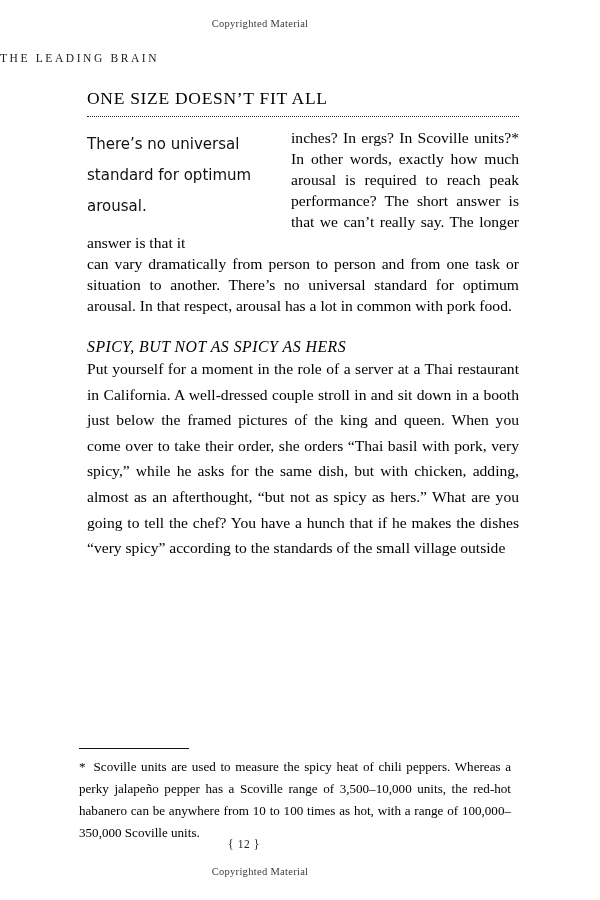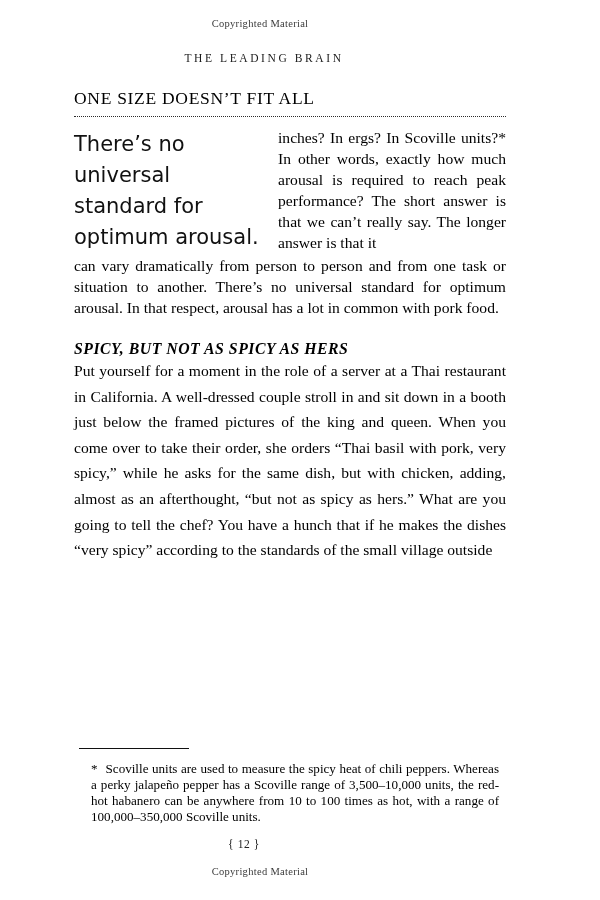--- a/index.html
+++ b/index.html
@@ -32,30 +32,30 @@
     color: #3a3a3a;
   }
   .watermark-top { top: 18px; }
   .watermark-bottom { top: 866px; }
 
   .running-head {
     position: absolute;
     left: 0;
     top: 52px;
     width: 528px;
-    text-align: center;
+    text-align: left;
     font-size: 11.5px;
     letter-spacing: 2.6px;
     color: #1a1a1a;
     font-family: "Liberation Serif", serif;
   }
 
   .content {
     position: absolute;
-    left: 74px;
+    left: 87px;
     top: 88px;
     width: 432px;
   }
 
   h1.section-title {
     font-size: 17.5px;
     font-weight: normal;
     letter-spacing: 0.7px;
     margin: 0 0 2px 0;
     padding: 0;
@@ -80,61 +80,61 @@
   }
 
   .pullquote-block {
     position: relative;
     margin-top: 10px;
   }
   .pullquote {
     float: left;
     width: 186px;
     font-family: "DejaVu Sans", sans-serif;
-    font-size: 21px;
+    font-size: 15px;
     line-height: 31px;
     color: #111;
     margin: 2px 18px 2px 0;
     font-weight: 400;
   }
   .wrap-text {
     font-size: 15.6px;
     line-height: 21px;
     text-align: justify;
     hyphens: auto;
     -webkit-hyphens: auto;
   }
   .clear { clear: both; }
 
   h2.subhead {
     font-size: 15.8px;
     font-style: italic;
-    font-weight: bold;
+    font-weight: normal;
     letter-spacing: 0.5px;
     margin: 22px 0 0 0;
     font-family: "Liberation Serif", serif;
   }
 
   .footnote-wrap {
     position: absolute;
     left: 79px;
     top: 748px;
     width: 432px;
   }
   .footnote-rule {
     width: 110px;
     height: 0;
     border-top: 1px solid #111;
     margin-bottom: 7px;
   }
   .footnote {
     font-size: 13.1px;
-    line-height: 16px;
+    line-height: 22px;
     text-align: justify;
-    margin: 12px;
+    margin: 0;
   }
   .fn-marker {
     margin-right: 8px;
   }
 
   .folio {
     position: absolute;
     left: 0;
     top: 838px;
     width: 488px;

